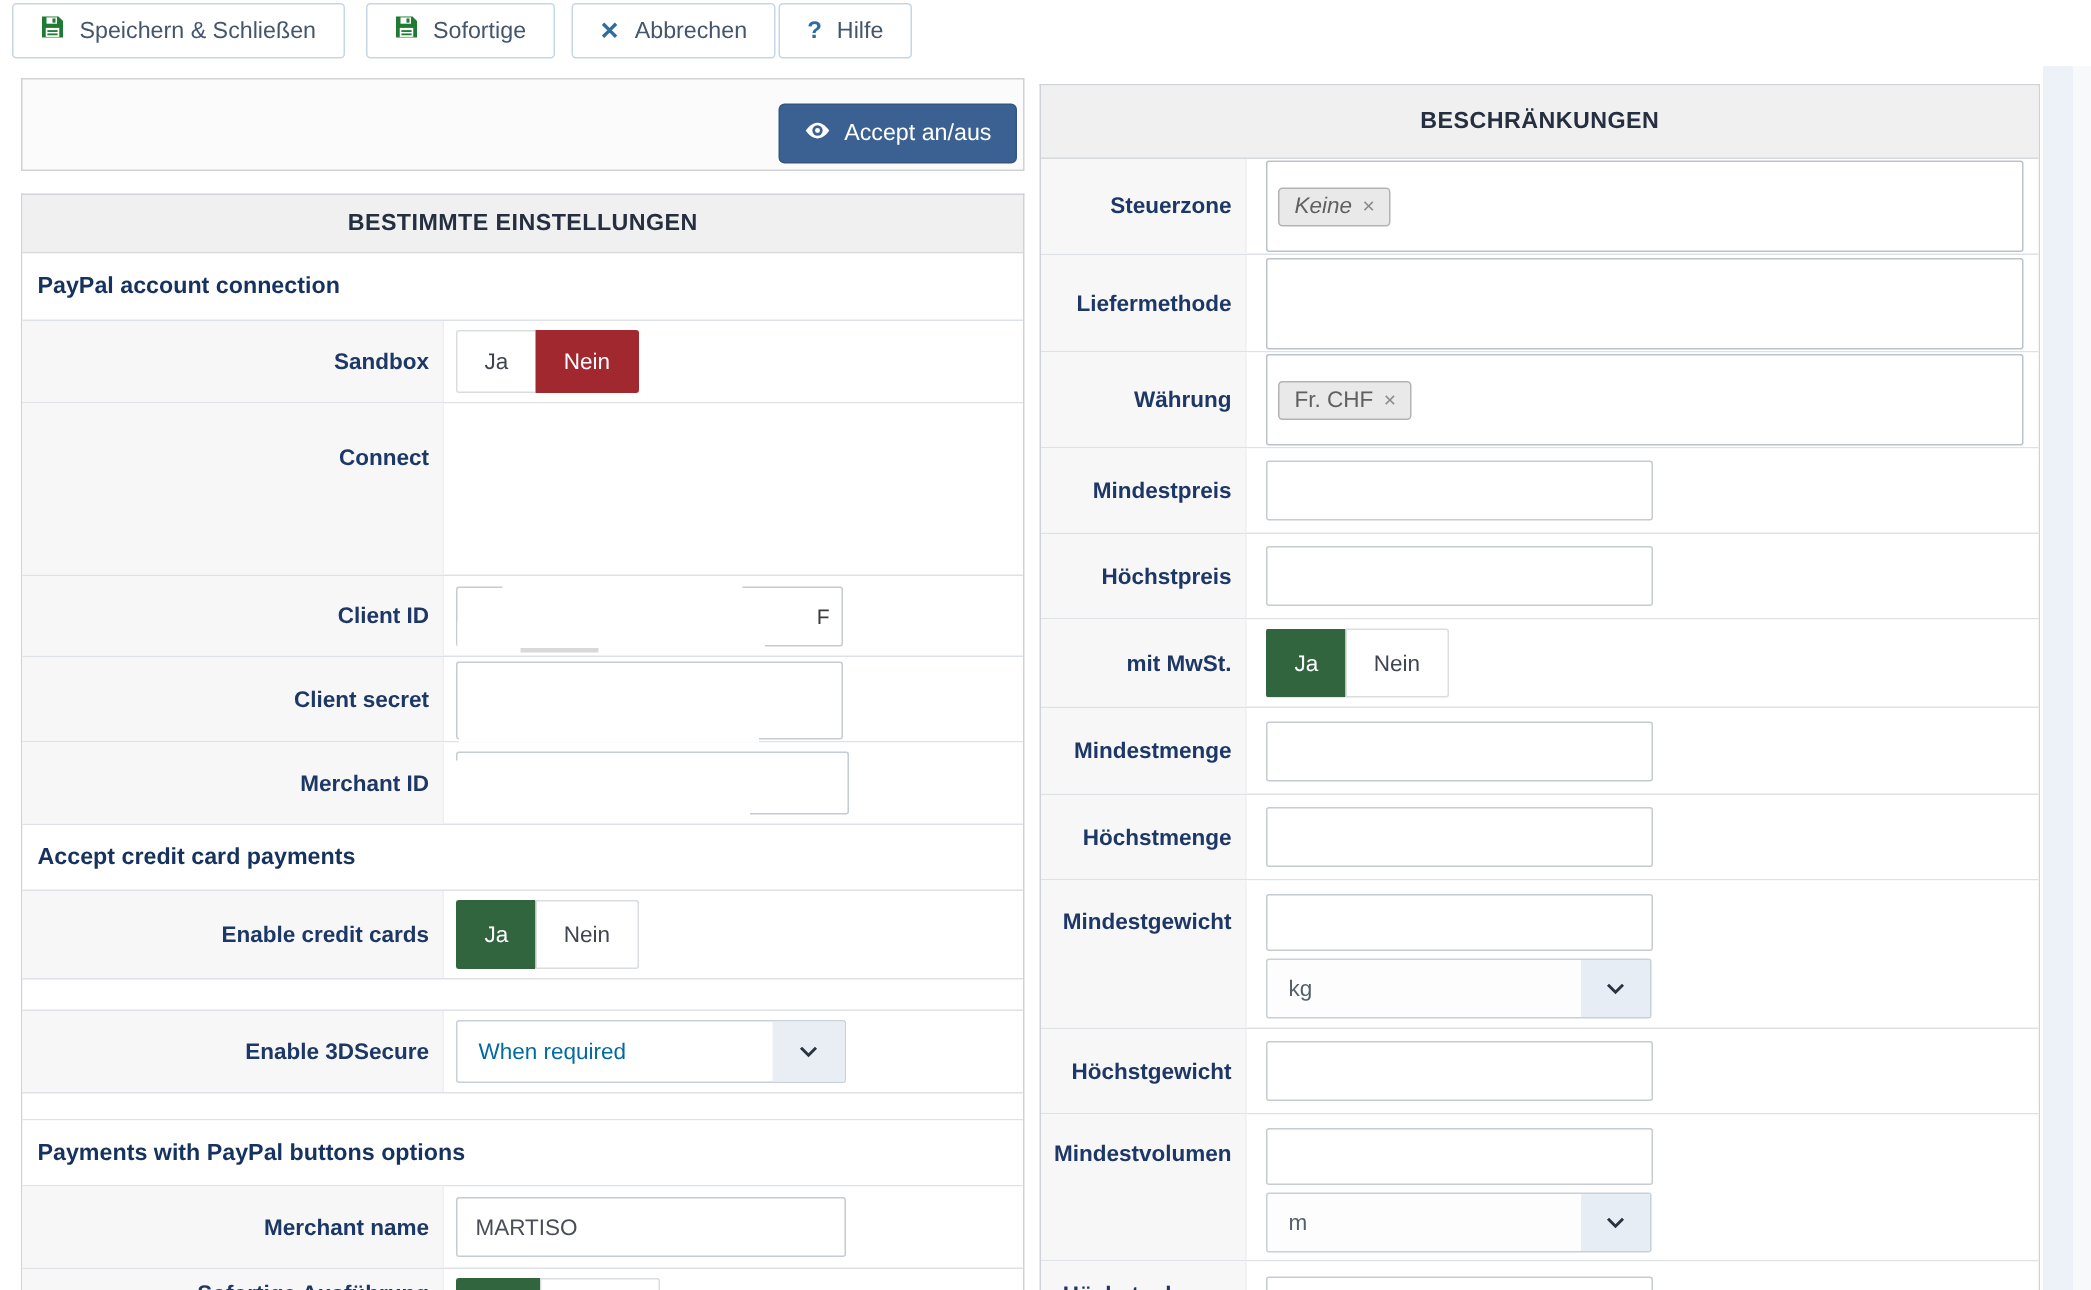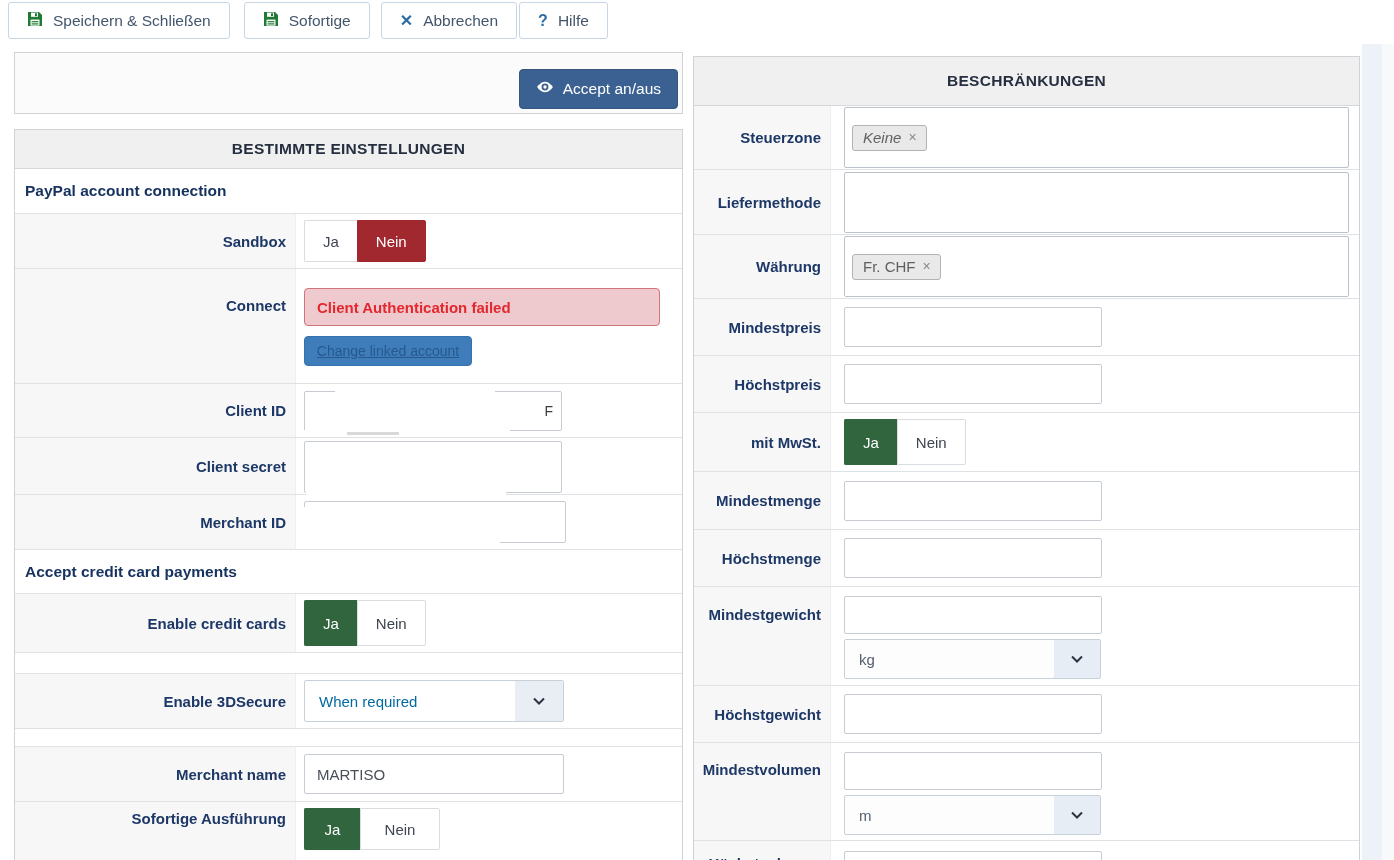--- a/index.html
+++ b/index.html
@@ -141,24 +141,20 @@
     <div class="ctl">
       <div class="toggle">
         <button class="tbtn">Ja</button>
         <button class="tbtn on-red">Nein</button>
       </div>
     </div>
   </div>
 
   <div class="row h115">
     <div class="lbl top" style="padding-top:28px;">Connect</div>
-    <div class="ctl" style="justify-content:flex-start;padding-top:19px;">
-      <div class="errbox">Client Authentication failed</div>
-      <button class="linkbtn">Change linked account</button>
-    </div>
   </div>
 
   <div class="row h54">
     <div class="lbl">Client ID</div>
     <div class="ctl">
       <div class="inp fake" style="width:258px;">
         <span style="color:#3c3c3c;font-size:14px;">F</span>
       </div>
     </div>
     <div class="wipe" style="left:320px;top:4px;width:160px;height:8px;"></div>
@@ -205,20 +201,21 @@
           <svg width="16" height="16" viewBox="0 0 16 16">
               <path d="M3 5.5l5 5 5-5" stroke="#2b3440" stroke-width="2" fill="none"></path>
             </svg>
         </span>
       </div>
     </div>
   </div>
 
   <div class="spacer h17"></div>
 
+  <div class="subhead h44">Payments with PayPal buttons options</div>
 
   <div class="row h55">
     <div class="lbl">Merchant name</div>
     <div class="ctl">
       <input class="inp" style="width: 260px;" value="MARTISO">
     </div>
   </div>
 
   <div class="row h60" style="border-bottom:none;">
     <div class="lbl top" style="padding-top:8px;">Sofortige Ausführung</div>

